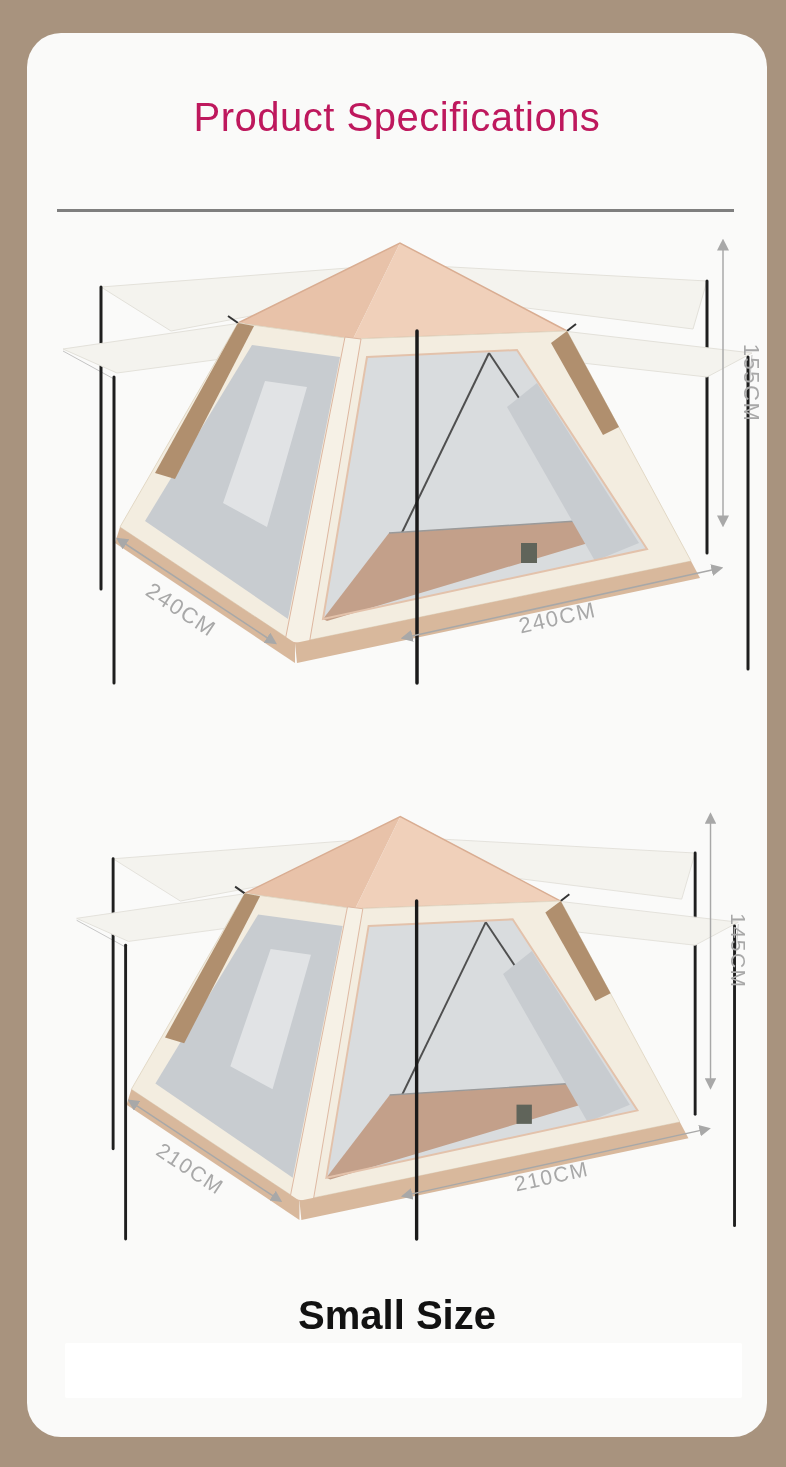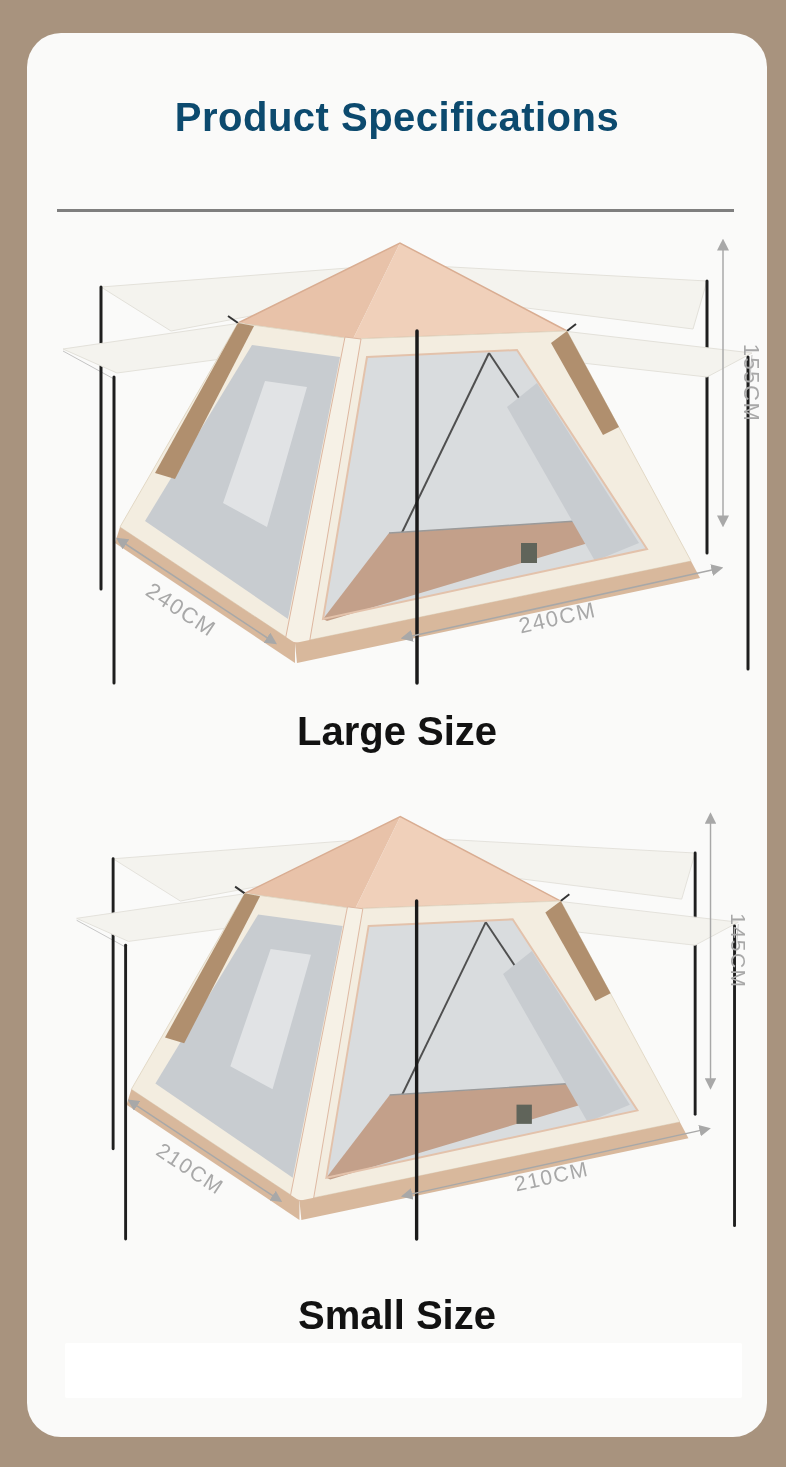--- a/index.html
+++ b/index.html
@@ -7,21 +7,21 @@
     width:786px;height:1467px;position:relative;overflow:hidden;
     background:#a8937e;
     font-family:"Liberation Sans",sans-serif;
   }
   .card{
     position:absolute;left:27px;top:33px;width:740px;height:1404px;
     background:#fafaf9;border-radius:34px;
   }
   .title{
     position:absolute;top:62px;left:0;width:100%;margin:0;
-    text-align:center;font-size:40px;font-weight:700;color:#0c4a6e;
+    text-align:center;font-size:40px;font-weight:400;color:#be185d;
     letter-spacing:0.5px;
   }
   .divider{
     position:absolute;left:30px;top:176px;width:677px;height:3px;
     background:#7f7f7f;
   }
   .tent-figure{position:absolute;margin:0;padding:0;}
   .tent-figure svg{display:block;}
   .tent-large{left:28px;top:198px;width:705px;height:455px;}
   .tent-small{left:28px;top:772px;width:705px;height:437px;}
@@ -122,21 +122,20 @@
         <line x1="63" y1="308" x2="220" y2="412" stroke="#a8a8a8" stroke-width="1.5" marker-start="url(#arr-l)" marker-end="url(#arr-l)"></line>
         <text class="dim-label" transform="translate(122 385) rotate(33.5)" text-anchor="middle">240CM</text>
       </g>
       <g>
         <line x1="348" y1="407" x2="666" y2="337" stroke="#a8a8a8" stroke-width="1.5" marker-start="url(#arr-l)" marker-end="url(#arr-l)"></line>
         <text class="dim-label" transform="translate(504 394) rotate(-12.5)" text-anchor="middle">240CM</text>
       </g>
     </svg>
   </figure>
 
-  <h2 class="size-caption caption-large">Large Size</h2>
 
   <figure class="tent-figure tent-small">
     <svg width="705" height="437" viewBox="0 0 705 455" preserveAspectRatio="xMidYMin meet">
       <defs>
         <marker id="arr-s" viewBox="0 0 10 10" refX="8" refY="5" markerWidth="8" markerHeight="8" orient="auto-start-reverse">
           <path d="M0,0L10,5L0,10z" fill="#a8a8a8"></path>
         </marker>
       </defs>
 
       <g stroke="#c4c4c4" stroke-width="1">

